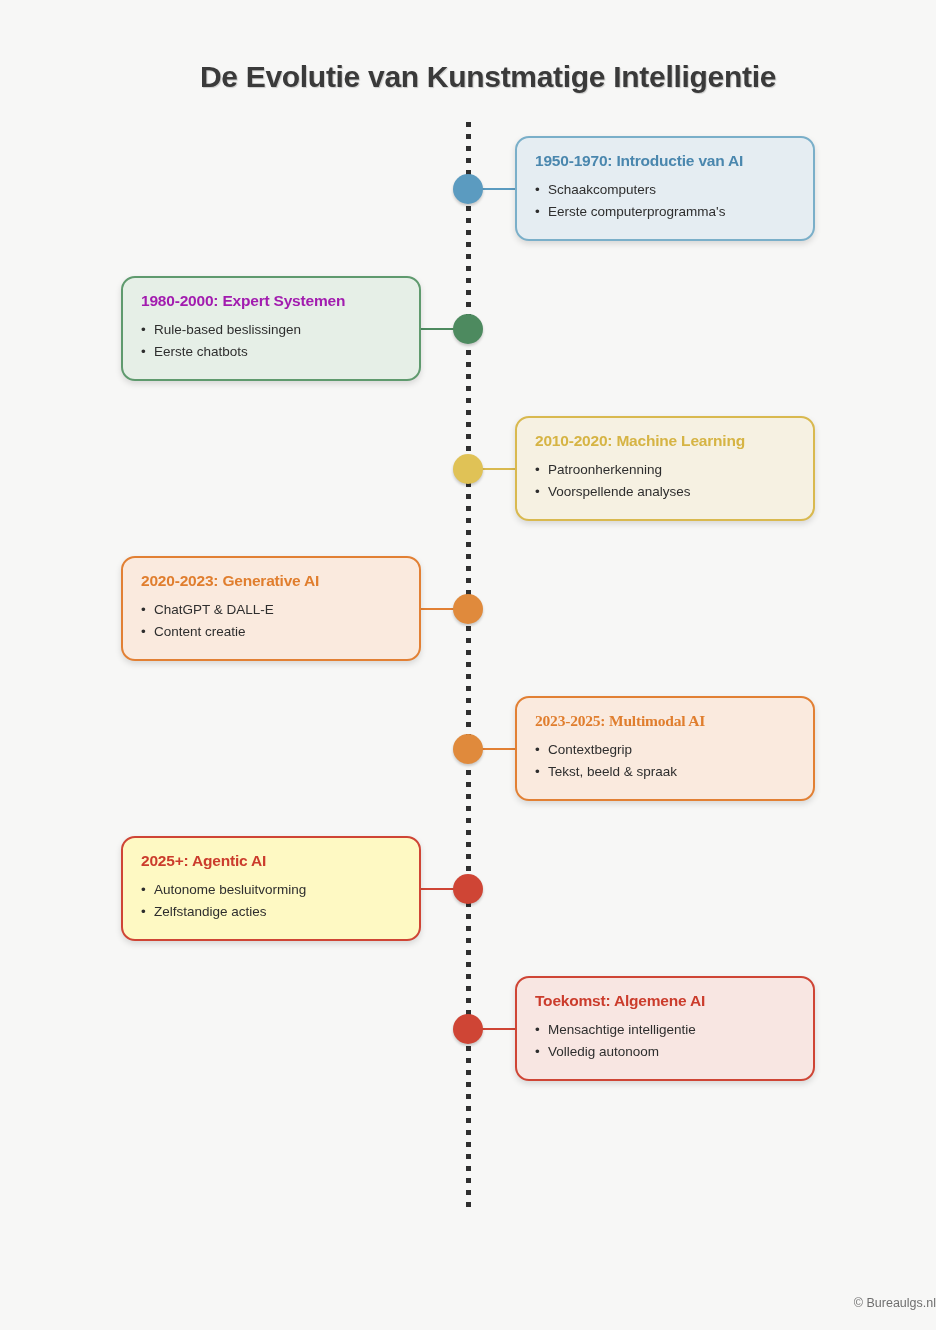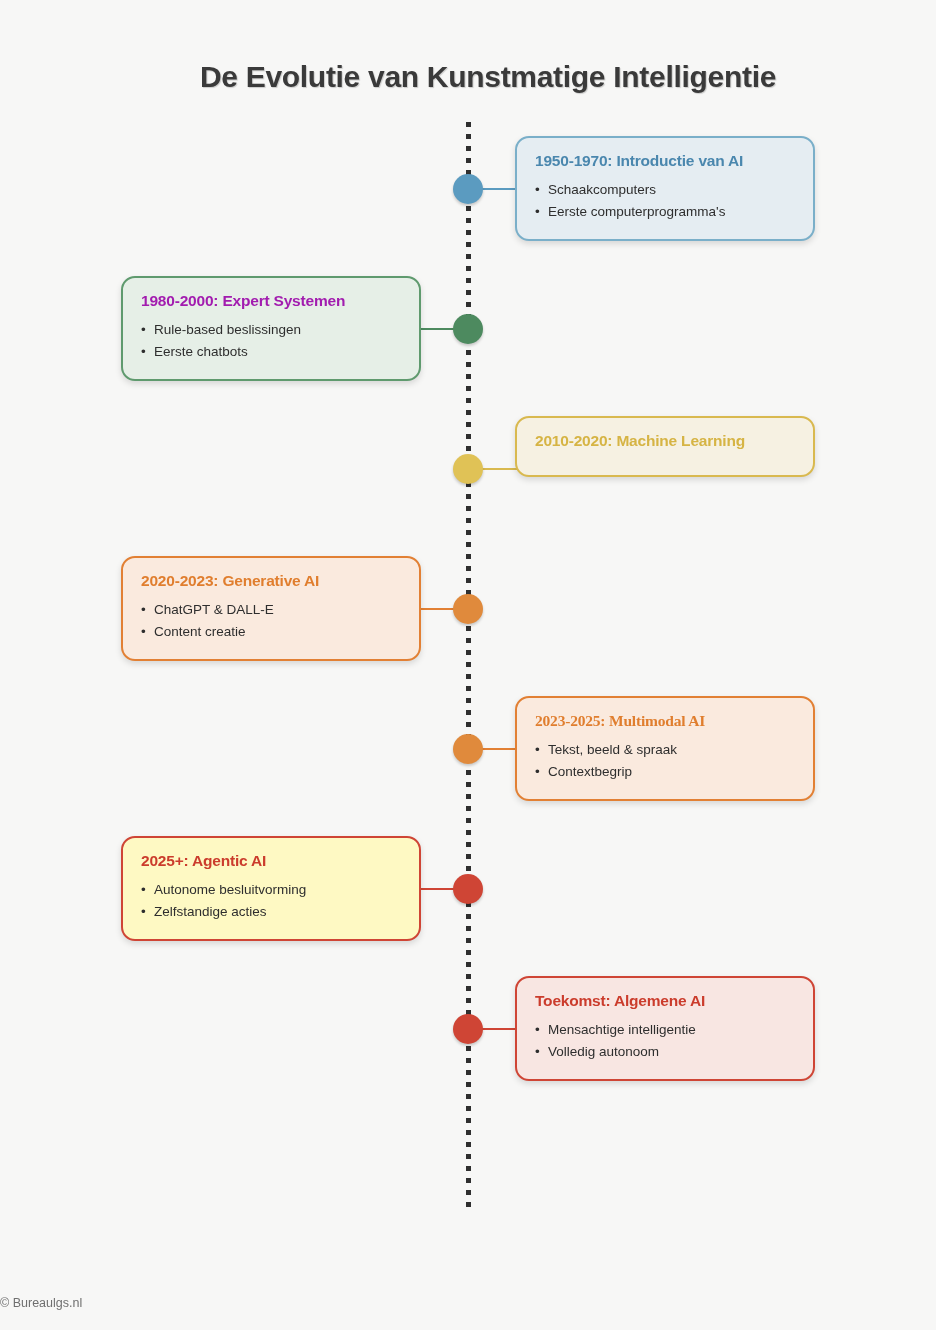--- a/index.html
+++ b/index.html
@@ -116,21 +116,21 @@
     top: 0;
     color: #2e2e2e;
   }
 
   
   #footer-credit {
     position: absolute;
     left: 0;
     top: 1296px;
     width: 936px;
-    text-align: left;
+    text-align: right;
     font-size: 12.5px;
     color: #6f6f6f;
   }
 </style>
 </head>
 <body>
 
 <h1 id="page-title">De Evolutie van Kunstmatige Intelligentie</h1>
 
 <div id="timeline-axis"></div>
@@ -156,41 +156,45 @@
           <li>Rule-based beslissingen</li>
           <li>Eerste chatbots</li>
         </ul>
       </div>
     </div>
     <div class="tl-row right" style="top: 399px;">
       <div class="connector" style="background: rgb(217, 185, 79);"></div>
       <div class="node" style="background: rgb(224, 194, 86);"></div>
       <div class="card" style="background: rgb(246, 241, 226); border-color: rgb(217, 185, 79);">
         <div class="card-title" style="color: rgb(214, 180, 68);">2010-2020: Machine Learning</div>
+        <ul class="card-list">
+          <li>Patroonherkenning</li>
+          <li>Voorspellende analyses</li>
+        </ul>
       </div>
     </div>
     <div class="tl-row left" style="top: 539px;">
       <div class="connector" style="background: rgb(226, 128, 52);"></div>
       <div class="node" style="background: rgb(224, 138, 60);"></div>
       <div class="card" style="background: rgb(250, 234, 222); border-color: rgb(226, 128, 52);">
         <div class="card-title" style="color: rgb(224, 126, 46);">2020-2023: Generative AI</div>
         <ul class="card-list">
           <li>ChatGPT &amp; DALL-E</li>
           <li>Content creatie</li>
         </ul>
       </div>
     </div>
     <div class="tl-row right" style="top: 679px;">
       <div class="connector" style="background: rgb(226, 128, 52);"></div>
       <div class="node" style="background: rgb(224, 138, 60);"></div>
       <div class="card" style="background: rgb(250, 234, 222); border-color: rgb(226, 128, 52);">
         <div class="card-title" style="color: rgb(224, 126, 46); font-family: Liberation Serif, serif;">2023-2025: Multimodal AI</div>
         <ul class="card-list">
+          <li>Contextbegrip</li>
           <li>Tekst, beeld &amp; spraak</li>
-          <li>Contextbegrip</li>
         </ul>
       </div>
     </div>
     <div class="tl-row left" style="top: 819px;">
       <div class="connector" style="background: rgb(207, 69, 53);"></div>
       <div class="node" style="background: rgb(207, 69, 53);"></div>
       <div class="card" style="background: #fef9c3; border-color: rgb(207, 69, 53);">
         <div class="card-title" style="color: rgb(203, 60, 44);">2025+: Agentic AI</div>
         <ul class="card-list">
           <li>Autonome besluitvorming</li>

